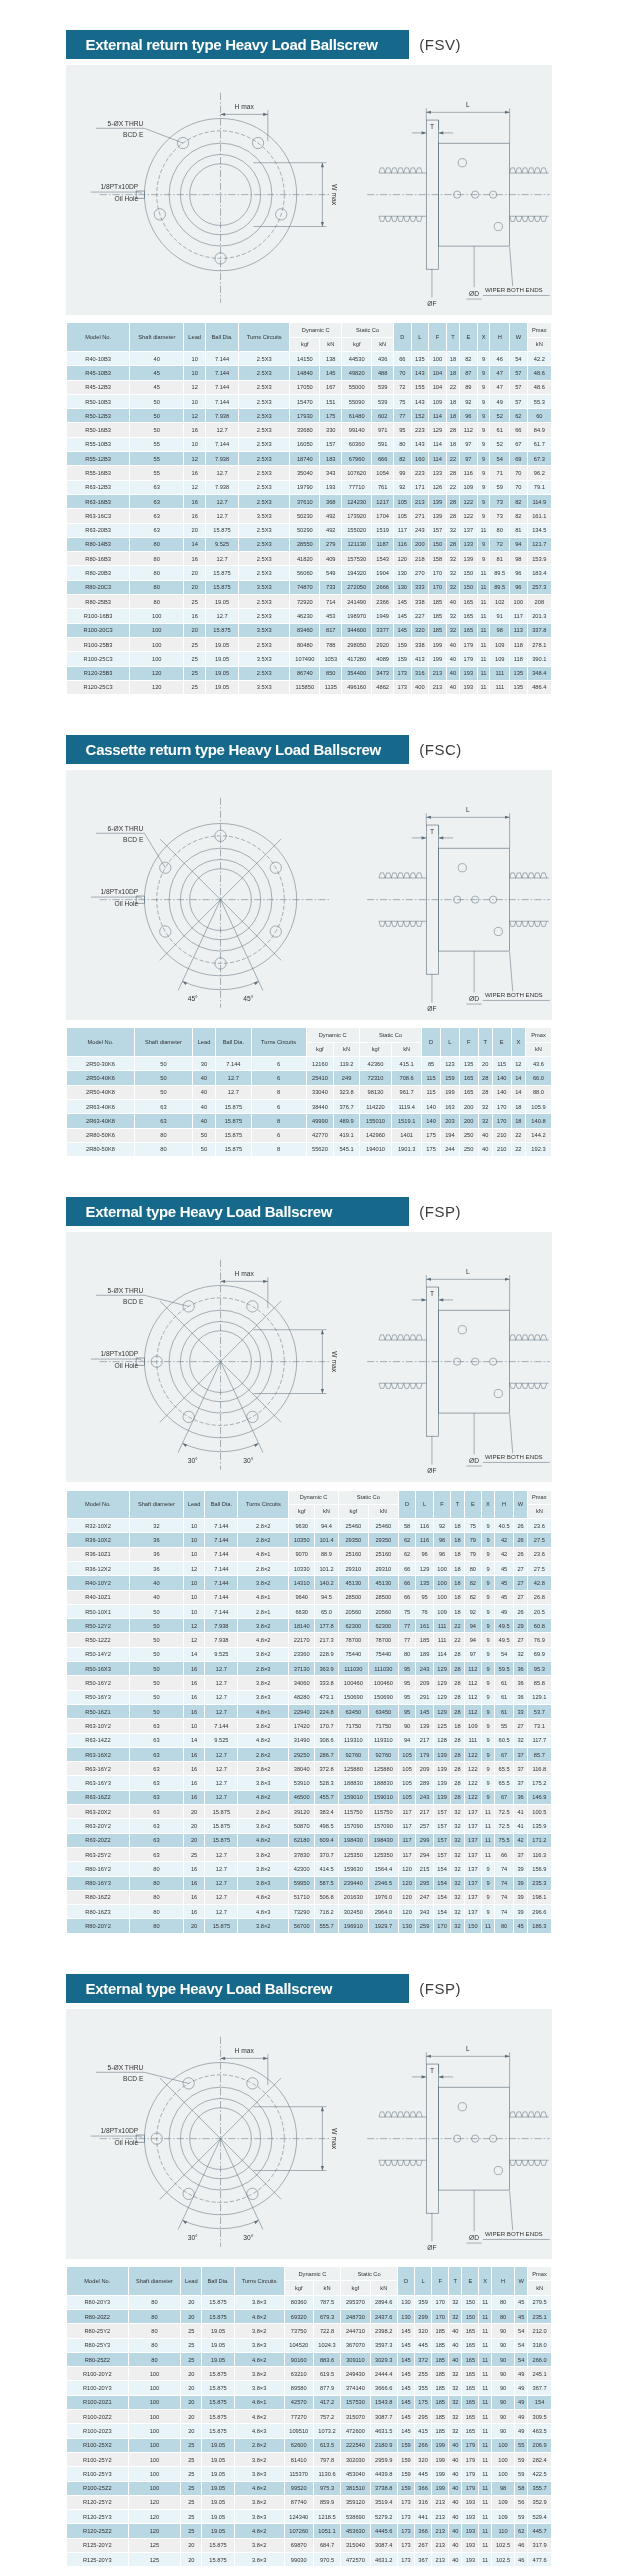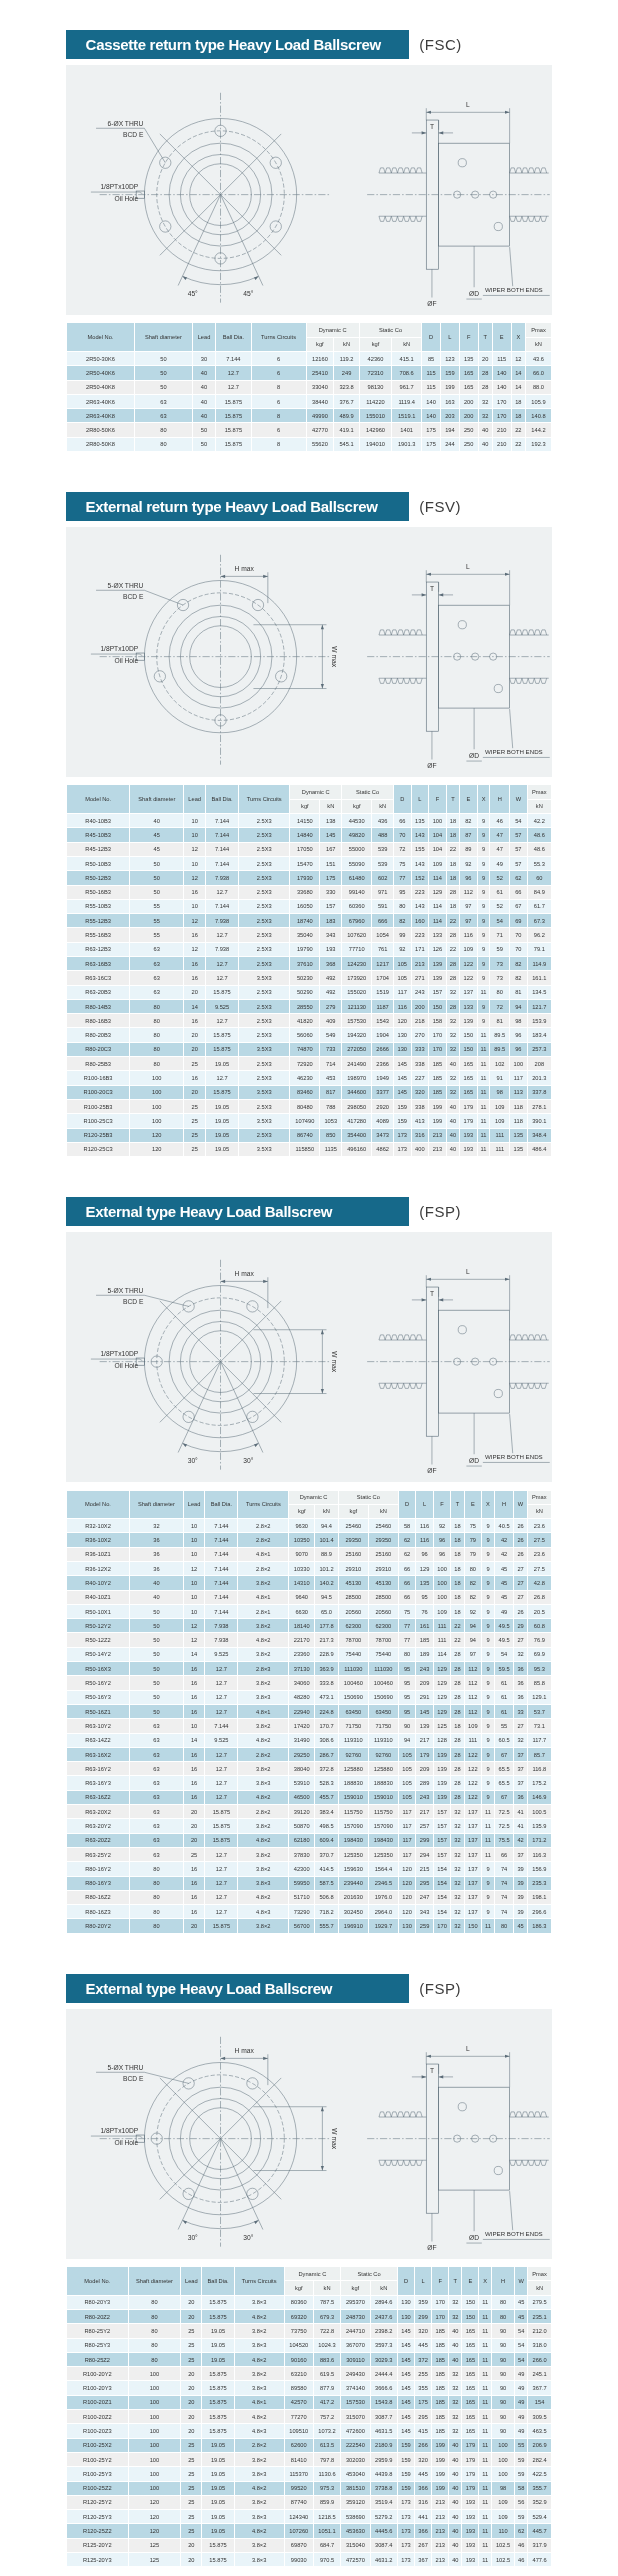--- a/index.html
+++ b/index.html
@@ -56,255 +56,20 @@
   table.spec th.lt{background:var(--headlt,#edf1f1);}
   table.spec td.c0{background:var(--row0,#e9f4f9);}
   table.spec td.c1{background:var(--row1,#b9d8e4);}
   table.spec td.c2{background:var(--row2,#efefef);}
   table.spec td:first-child{min-width:44px;}
 </style>
 </head>
 <body style="--banner: #16698a; --panel: #eef1f2; --headblue: #b9d8e4; --headlt: #edf1f1; --row0: #e9f4f9; --row1: #b9d8e4; --row2: #efefef; --line: #5b6c78;">
 
 <div class="content" id="sections">
-  <div class="section">
-    <div class="banner-row">
-      <div class="banner">
-        <span>Cassette return type Heavy Load Ballscrew</span>
-      </div>
-      <span class="code">(FSC)</span>
-    </div>
-    <div class="drawing-panel">
-      <svg xmlns="http://www.w3.org/2000/svg" viewBox="0 0 944 486">
-          <line x1="65" y1="252" x2="512" y2="252" stroke="#5b6c78" stroke-width="1" fill="none" stroke-dasharray="14 4 3 4"></line>
-          <line x1="300" y1="54" x2="300" y2="462" stroke="#5b6c78" stroke-width="1" fill="none" stroke-dasharray="14 4 3 4"></line>
-          <line x1="182" y1="134" x2="418" y2="370" stroke="#5b6c78" stroke-width="1" fill="none"></line>
-          <line x1="418" y1="134" x2="182" y2="370" stroke="#5b6c78" stroke-width="1" fill="none"></line>
-          <circle cx="300" cy="252" r="148" fill="none" stroke="#5b6c78" stroke-width="1"></circle>
-          <circle cx="300" cy="252" r="124" fill="none" stroke="#5b6c78" stroke-width="1" stroke-dasharray="8 4"></circle>
-          <circle cx="300" cy="252" r="100" fill="none" stroke="#5b6c78" stroke-width="1"></circle>
-          <circle cx="300" cy="252" r="78" fill="none" stroke="#5b6c78" stroke-width="1"></circle>
-          <circle cx="300" cy="252" r="60" fill="none" stroke="#5b6c78" stroke-width="1"></circle>
-          <circle cx="300" cy="128" r="11" fill="none" stroke="#5b6c78" stroke-width="1"></circle>
-          <circle cx="407.38715006927043" cy="190" r="11" fill="none" stroke="#5b6c78" stroke-width="1"></circle>
-          <circle cx="407.38715006927043" cy="314" r="11" fill="none" stroke="#5b6c78" stroke-width="1"></circle>
-          <circle cx="300" cy="376" r="11" fill="none" stroke="#5b6c78" stroke-width="1"></circle>
-          <circle cx="192.6128499307296" cy="314" r="11" fill="none" stroke="#5b6c78" stroke-width="1"></circle>
-          <circle cx="192.61284993072962" cy="190" r="11" fill="none" stroke="#5b6c78" stroke-width="1"></circle>
-          <rect x="136" y="245" width="16" height="14" fill="none" stroke="#5b6c78" stroke-width="1.2"></rect>
-          <text x="150" y="118" fill="#333" font-size="13" text-anchor="end">6-ØX THRU</text>
-          <line x1="58" y1="123" x2="152" y2="123" stroke="#5b6c78" stroke-width="1" fill="none"></line>
-          <text x="150" y="140" fill="#333" font-size="13" text-anchor="end">BCD E</text>
-          <line x1="152" y1="123" x2="192.6128499307296" y2="190" stroke="#5b6c78" stroke-width="1" fill="none"></line>
-          <text x="140" y="242" fill="#333" font-size="13" text-anchor="end">1/8PTx10DP</text>
-          <line x1="48" y1="247" x2="142" y2="247" stroke="#5b6c78" stroke-width="1" fill="none"></line>
-          <text x="140" y="264" fill="#333" font-size="13" text-anchor="end">Oil Hole</text>
-          <line x1="142" y1="247" x2="148" y2="250" stroke="#5b6c78" stroke-width="1" fill="none"></line>
-          <line x1="300" y1="252" x2="217.6" y2="428.7" stroke="#5b6c78" stroke-width="1" fill="none"></line>
-          <line x1="300" y1="252" x2="382.4" y2="428.7" stroke="#5b6c78" stroke-width="1" fill="none"></line>
-          <path d="M 226 410.6 A 175 175 0 0 0 374 410.6" fill="none" stroke="#5b6c78" stroke-width="1"></path>
-          <polygon points="226,410.6 231.79968761436777,418.10757108362947 235.1442927416719,413.12624429828287" fill="#5b6c78"></polygon>
-          <polygon points="374,410.6 364.8557072583281,413.12624429828287 368.20031238563223,418.10757108362947" fill="#5b6c78"></polygon>
-          <text x="246" y="450" fill="#333" font-size="13" text-anchor="middle">45°</text>
-          <text x="354" y="450" fill="#333" font-size="13" text-anchor="middle">45°</text>
-          <line x1="585" y1="252" x2="940" y2="252" stroke="#5b6c78" stroke-width="1" fill="none" stroke-dasharray="14 4 3 4"></line>
-          <rect x="700" y="107" width="24" height="290" fill="none" stroke="#5b6c78" stroke-width="1.2"></rect>
-          <rect x="724" y="152" width="138" height="200" fill="none" stroke="#5b6c78" stroke-width="1.2"></rect>
-          <path d="M608 210 l3 -10 l6 0 l3 10 l3 -10 l6 0 l3 10 l3 -10 l6 0 l3 10 l3 -10 l6 0 l3 10 l3 -10 l6 0 l3 10 l3 -10 l6 0 l3 10 l3 -10 l6 0 l3 10" fill="none" stroke="#5b6c78" stroke-width="1"></path>
-          <path d="M608 294 l3 10 l6 0 l3 -10 l3 10 l6 0 l3 -10 l3 10 l6 0 l3 -10 l3 10 l6 0 l3 -10 l3 10 l6 0 l3 -10 l3 10 l6 0 l3 -10 l3 10 l6 0 l3 -10" fill="none" stroke="#5b6c78" stroke-width="1"></path>
-          <line x1="608" y1="210" x2="700" y2="210" stroke="#5b6c78" stroke-width="1" fill="none"></line>
-          <line x1="608" y1="294" x2="700" y2="294" stroke="#5b6c78" stroke-width="1" fill="none"></line>
-          <path d="M862 210 l3 -10 l6 0 l3 10 l3 -10 l6 0 l3 10 l3 -10 l6 0 l3 10 l3 -10 l6 0 l3 10 l3 -10 l6 0 l3 10 l3 -10 l6 0 l3 10" fill="none" stroke="#5b6c78" stroke-width="1"></path>
-          <path d="M862 294 l3 10 l6 0 l3 -10 l3 10 l6 0 l3 -10 l3 10 l6 0 l3 -10 l3 10 l6 0 l3 -10 l3 10 l6 0 l3 -10 l3 10 l6 0 l3 -10" fill="none" stroke="#5b6c78" stroke-width="1"></path>
-          <line x1="862" y1="210" x2="938" y2="210" stroke="#5b6c78" stroke-width="1" fill="none"></line>
-          <line x1="862" y1="294" x2="938" y2="294" stroke="#5b6c78" stroke-width="1" fill="none"></line>
-          <circle cx="760" cy="252" r="7" fill="none" stroke="#5b6c78" stroke-width="1"></circle>
-          <circle cx="795" cy="252" r="7" fill="none" stroke="#5b6c78" stroke-width="1"></circle>
-          <circle cx="830" cy="252" r="7" fill="none" stroke="#5b6c78" stroke-width="1"></circle>
-          <circle cx="770" cy="190" r="8" fill="none" stroke="#5b6c78" stroke-width="1"></circle>
-          <circle cx="840" cy="314" r="8" fill="none" stroke="#5b6c78" stroke-width="1"></circle>
-          <line x1="700" y1="107" x2="700" y2="84" stroke="#5b6c78" stroke-width="1" fill="none"></line>
-          <line x1="862" y1="152" x2="862" y2="84" stroke="#5b6c78" stroke-width="1" fill="none"></line>
-          <line x1="700" y1="92" x2="862" y2="92" stroke="#5b6c78" stroke-width="1" fill="none"></line>
-          <polygon points="700,92 709,95 709,89" fill="#5b6c78"></polygon>
-          <polygon points="862,92 853,89 853,95" fill="#5b6c78"></polygon>
-          <text x="781" y="82" fill="#333" font-size="13" text-anchor="middle">L</text>
-          <line x1="724" y1="107" x2="724" y2="126" stroke="#5b6c78" stroke-width="1" fill="none"></line>
-          <line x1="672" y1="132" x2="700" y2="132" stroke="#5b6c78" stroke-width="1" fill="none"></line>
-          <line x1="724" y1="132" x2="752" y2="132" stroke="#5b6c78" stroke-width="1" fill="none"></line>
-          <polygon points="700,132 691,129 691,135" fill="#5b6c78"></polygon>
-          <polygon points="724,132 733,135 733,129" fill="#5b6c78"></polygon>
-          <text x="711" y="124" fill="#333" font-size="13" text-anchor="middle">T</text>
-          <line x1="793" y1="352" x2="793" y2="432" stroke="#5b6c78" stroke-width="1" fill="none"></line>
-          <text x="793" y="450" fill="#333" font-size="13" text-anchor="middle">ØD</text>
-          <line x1="778" y1="455" x2="808" y2="455" stroke="#5b6c78" stroke-width="1" fill="none"></line>
-          <line x1="711" y1="397" x2="711" y2="452" stroke="#5b6c78" stroke-width="1" fill="none"></line>
-          <text x="711" y="468" fill="#333" font-size="13" text-anchor="middle">ØF</text>
-          <text x="814" y="442" fill="#333" font-size="12" text-anchor="start">WIPER BOTH ENDS</text>
-          <line x1="810" y1="448" x2="940" y2="448" stroke="#5b6c78" stroke-width="1" fill="none"></line>
-          <line x1="868" y1="430" x2="862" y2="354" stroke="#5b6c78" stroke-width="1" fill="none"></line>
-        </svg>
-    </div>
-    <table class="spec">
-        <thead>
-          <tr>
-            <th class="blue" rowspan="2">Model No.</th>
-            <th class="blue" rowspan="2">Shaft diameter</th>
-            <th class="blue" rowspan="2">Lead</th>
-            <th class="blue" rowspan="2">Ball Dia.</th>
-            <th class="blue" rowspan="2">Turns Circuits</th>
-            <th class="lt" colspan="2">Dynamic C</th>
-            <th class="lt" colspan="2">Static Co</th>
-            <th class="blue" rowspan="2">D</th>
-            <th class="blue" rowspan="2">L</th>
-            <th class="blue" rowspan="2">F</th>
-            <th class="blue" rowspan="2">T</th>
-            <th class="blue" rowspan="2">E</th>
-            <th class="blue" rowspan="2">X</th>
-            <th class="lt">Pmax</th>
-          </tr>
-          <tr>
-            <th class="lt">kgf</th>
-            <th class="lt">kN</th>
-            <th class="lt">kgf</th>
-            <th class="lt">kN</th>
-            <th class="lt">kN</th>
-          </tr>
-        </thead>
-        <tbody>
-          <tr>
-            <td class="c0">2R50-30K6</td>
-            <td class="c0">50</td>
-            <td class="c0">30</td>
-            <td class="c0">7.144</td>
-            <td class="c0">6</td>
-            <td class="c0">12160</td>
-            <td class="c0">119.2</td>
-            <td class="c0">42360</td>
-            <td class="c0">415.1</td>
-            <td class="c0">85</td>
-            <td class="c0">123</td>
-            <td class="c0">135</td>
-            <td class="c0">20</td>
-            <td class="c0">115</td>
-            <td class="c0">12</td>
-            <td class="c0">43.6</td>
-          </tr>
-          <tr>
-            <td class="c1">2R50-40K6</td>
-            <td class="c1">50</td>
-            <td class="c1">40</td>
-            <td class="c1">12.7</td>
-            <td class="c1">6</td>
-            <td class="c1">25410</td>
-            <td class="c1">249</td>
-            <td class="c1">72310</td>
-            <td class="c1">708.6</td>
-            <td class="c1">115</td>
-            <td class="c1">159</td>
-            <td class="c1">165</td>
-            <td class="c1">28</td>
-            <td class="c1">140</td>
-            <td class="c1">14</td>
-            <td class="c1">66.0</td>
-          </tr>
-          <tr>
-            <td class="c2">2R50-40K8</td>
-            <td class="c2">50</td>
-            <td class="c2">40</td>
-            <td class="c2">12.7</td>
-            <td class="c2">8</td>
-            <td class="c2">33040</td>
-            <td class="c2">323.8</td>
-            <td class="c2">98130</td>
-            <td class="c2">961.7</td>
-            <td class="c2">115</td>
-            <td class="c2">199</td>
-            <td class="c2">165</td>
-            <td class="c2">28</td>
-            <td class="c2">140</td>
-            <td class="c2">14</td>
-            <td class="c2">88.0</td>
-          </tr>
-          <tr>
-            <td class="c0">2R63-40K6</td>
-            <td class="c0">63</td>
-            <td class="c0">40</td>
-            <td class="c0">15.875</td>
-            <td class="c0">6</td>
-            <td class="c0">38440</td>
-            <td class="c0">376.7</td>
-            <td class="c0">114220</td>
-            <td class="c0">1119.4</td>
-            <td class="c0">140</td>
-            <td class="c0">163</td>
-            <td class="c0">200</td>
-            <td class="c0">32</td>
-            <td class="c0">170</td>
-            <td class="c0">18</td>
-            <td class="c0">105.9</td>
-          </tr>
-          <tr>
-            <td class="c1">2R63-40K8</td>
-            <td class="c1">63</td>
-            <td class="c1">40</td>
-            <td class="c1">15.875</td>
-            <td class="c1">8</td>
-            <td class="c1">49990</td>
-            <td class="c1">489.9</td>
-            <td class="c1">155010</td>
-            <td class="c1">1519.1</td>
-            <td class="c1">140</td>
-            <td class="c1">203</td>
-            <td class="c1">200</td>
-            <td class="c1">32</td>
-            <td class="c1">170</td>
-            <td class="c1">18</td>
-            <td class="c1">140.8</td>
-          </tr>
-          <tr>
-            <td class="c2">2R80-50K6</td>
-            <td class="c2">80</td>
-            <td class="c2">50</td>
-            <td class="c2">15.875</td>
-            <td class="c2">6</td>
-            <td class="c2">42770</td>
-            <td class="c2">419.1</td>
-            <td class="c2">142960</td>
-            <td class="c2">1401</td>
-            <td class="c2">175</td>
-            <td class="c2">194</td>
-            <td class="c2">250</td>
-            <td class="c2">40</td>
-            <td class="c2">210</td>
-            <td class="c2">22</td>
-            <td class="c2">144.2</td>
-          </tr>
-          <tr>
-            <td class="c0">2R80-50K8</td>
-            <td class="c0">80</td>
-            <td class="c0">50</td>
-            <td class="c0">15.875</td>
-            <td class="c0">8</td>
-            <td class="c0">55620</td>
-            <td class="c0">545.1</td>
-            <td class="c0">194010</td>
-            <td class="c0">1901.3</td>
-            <td class="c0">175</td>
-            <td class="c0">244</td>
-            <td class="c0">250</td>
-            <td class="c0">40</td>
-            <td class="c0">210</td>
-            <td class="c0">22</td>
-            <td class="c0">192.3</td>
-          </tr>
-        </tbody>
-      </table>
-  </div>
-
   <div class="section">
     <div class="banner-row">
       <div class="banner">
         <span>External return type Heavy Load Ballscrew</span>
       </div>
       <span class="code">(FSV)</span>
     </div>
     <div class="drawing-panel">
       <svg xmlns="http://www.w3.org/2000/svg" viewBox="0 0 944 486">
           <line x1="65" y1="252" x2="512" y2="252" stroke="#5b6c78" stroke-width="1" fill="none" stroke-dasharray="14 4 3 4"></line>
@@ -878,20 +643,255 @@
             <td class="c2">4862</td>
             <td class="c2">173</td>
             <td class="c2">400</td>
             <td class="c2">213</td>
             <td class="c2">40</td>
             <td class="c2">193</td>
             <td class="c2">11</td>
             <td class="c2">111</td>
             <td class="c2">135</td>
             <td class="c2">486.4</td>
+          </tr>
+        </tbody>
+      </table>
+  </div>
+
+  <div class="section">
+    <div class="banner-row">
+      <div class="banner">
+        <span>Cassette return type Heavy Load Ballscrew</span>
+      </div>
+      <span class="code">(FSC)</span>
+    </div>
+    <div class="drawing-panel">
+      <svg xmlns="http://www.w3.org/2000/svg" viewBox="0 0 944 486">
+          <line x1="65" y1="252" x2="512" y2="252" stroke="#5b6c78" stroke-width="1" fill="none" stroke-dasharray="14 4 3 4"></line>
+          <line x1="300" y1="54" x2="300" y2="462" stroke="#5b6c78" stroke-width="1" fill="none" stroke-dasharray="14 4 3 4"></line>
+          <line x1="182" y1="134" x2="418" y2="370" stroke="#5b6c78" stroke-width="1" fill="none"></line>
+          <line x1="418" y1="134" x2="182" y2="370" stroke="#5b6c78" stroke-width="1" fill="none"></line>
+          <circle cx="300" cy="252" r="148" fill="none" stroke="#5b6c78" stroke-width="1"></circle>
+          <circle cx="300" cy="252" r="124" fill="none" stroke="#5b6c78" stroke-width="1" stroke-dasharray="8 4"></circle>
+          <circle cx="300" cy="252" r="100" fill="none" stroke="#5b6c78" stroke-width="1"></circle>
+          <circle cx="300" cy="252" r="78" fill="none" stroke="#5b6c78" stroke-width="1"></circle>
+          <circle cx="300" cy="252" r="60" fill="none" stroke="#5b6c78" stroke-width="1"></circle>
+          <circle cx="300" cy="128" r="11" fill="none" stroke="#5b6c78" stroke-width="1"></circle>
+          <circle cx="407.38715006927043" cy="190" r="11" fill="none" stroke="#5b6c78" stroke-width="1"></circle>
+          <circle cx="407.38715006927043" cy="314" r="11" fill="none" stroke="#5b6c78" stroke-width="1"></circle>
+          <circle cx="300" cy="376" r="11" fill="none" stroke="#5b6c78" stroke-width="1"></circle>
+          <circle cx="192.6128499307296" cy="314" r="11" fill="none" stroke="#5b6c78" stroke-width="1"></circle>
+          <circle cx="192.61284993072962" cy="190" r="11" fill="none" stroke="#5b6c78" stroke-width="1"></circle>
+          <rect x="136" y="245" width="16" height="14" fill="none" stroke="#5b6c78" stroke-width="1.2"></rect>
+          <text x="150" y="118" fill="#333" font-size="13" text-anchor="end">6-ØX THRU</text>
+          <line x1="58" y1="123" x2="152" y2="123" stroke="#5b6c78" stroke-width="1" fill="none"></line>
+          <text x="150" y="140" fill="#333" font-size="13" text-anchor="end">BCD E</text>
+          <line x1="152" y1="123" x2="192.6128499307296" y2="190" stroke="#5b6c78" stroke-width="1" fill="none"></line>
+          <text x="140" y="242" fill="#333" font-size="13" text-anchor="end">1/8PTx10DP</text>
+          <line x1="48" y1="247" x2="142" y2="247" stroke="#5b6c78" stroke-width="1" fill="none"></line>
+          <text x="140" y="264" fill="#333" font-size="13" text-anchor="end">Oil Hole</text>
+          <line x1="142" y1="247" x2="148" y2="250" stroke="#5b6c78" stroke-width="1" fill="none"></line>
+          <line x1="300" y1="252" x2="217.6" y2="428.7" stroke="#5b6c78" stroke-width="1" fill="none"></line>
+          <line x1="300" y1="252" x2="382.4" y2="428.7" stroke="#5b6c78" stroke-width="1" fill="none"></line>
+          <path d="M 226 410.6 A 175 175 0 0 0 374 410.6" fill="none" stroke="#5b6c78" stroke-width="1"></path>
+          <polygon points="226,410.6 231.79968761436777,418.10757108362947 235.1442927416719,413.12624429828287" fill="#5b6c78"></polygon>
+          <polygon points="374,410.6 364.8557072583281,413.12624429828287 368.20031238563223,418.10757108362947" fill="#5b6c78"></polygon>
+          <text x="246" y="450" fill="#333" font-size="13" text-anchor="middle">45°</text>
+          <text x="354" y="450" fill="#333" font-size="13" text-anchor="middle">45°</text>
+          <line x1="585" y1="252" x2="940" y2="252" stroke="#5b6c78" stroke-width="1" fill="none" stroke-dasharray="14 4 3 4"></line>
+          <rect x="700" y="107" width="24" height="290" fill="none" stroke="#5b6c78" stroke-width="1.2"></rect>
+          <rect x="724" y="152" width="138" height="200" fill="none" stroke="#5b6c78" stroke-width="1.2"></rect>
+          <path d="M608 210 l3 -10 l6 0 l3 10 l3 -10 l6 0 l3 10 l3 -10 l6 0 l3 10 l3 -10 l6 0 l3 10 l3 -10 l6 0 l3 10 l3 -10 l6 0 l3 10 l3 -10 l6 0 l3 10" fill="none" stroke="#5b6c78" stroke-width="1"></path>
+          <path d="M608 294 l3 10 l6 0 l3 -10 l3 10 l6 0 l3 -10 l3 10 l6 0 l3 -10 l3 10 l6 0 l3 -10 l3 10 l6 0 l3 -10 l3 10 l6 0 l3 -10 l3 10 l6 0 l3 -10" fill="none" stroke="#5b6c78" stroke-width="1"></path>
+          <line x1="608" y1="210" x2="700" y2="210" stroke="#5b6c78" stroke-width="1" fill="none"></line>
+          <line x1="608" y1="294" x2="700" y2="294" stroke="#5b6c78" stroke-width="1" fill="none"></line>
+          <path d="M862 210 l3 -10 l6 0 l3 10 l3 -10 l6 0 l3 10 l3 -10 l6 0 l3 10 l3 -10 l6 0 l3 10 l3 -10 l6 0 l3 10 l3 -10 l6 0 l3 10" fill="none" stroke="#5b6c78" stroke-width="1"></path>
+          <path d="M862 294 l3 10 l6 0 l3 -10 l3 10 l6 0 l3 -10 l3 10 l6 0 l3 -10 l3 10 l6 0 l3 -10 l3 10 l6 0 l3 -10 l3 10 l6 0 l3 -10" fill="none" stroke="#5b6c78" stroke-width="1"></path>
+          <line x1="862" y1="210" x2="938" y2="210" stroke="#5b6c78" stroke-width="1" fill="none"></line>
+          <line x1="862" y1="294" x2="938" y2="294" stroke="#5b6c78" stroke-width="1" fill="none"></line>
+          <circle cx="760" cy="252" r="7" fill="none" stroke="#5b6c78" stroke-width="1"></circle>
+          <circle cx="795" cy="252" r="7" fill="none" stroke="#5b6c78" stroke-width="1"></circle>
+          <circle cx="830" cy="252" r="7" fill="none" stroke="#5b6c78" stroke-width="1"></circle>
+          <circle cx="770" cy="190" r="8" fill="none" stroke="#5b6c78" stroke-width="1"></circle>
+          <circle cx="840" cy="314" r="8" fill="none" stroke="#5b6c78" stroke-width="1"></circle>
+          <line x1="700" y1="107" x2="700" y2="84" stroke="#5b6c78" stroke-width="1" fill="none"></line>
+          <line x1="862" y1="152" x2="862" y2="84" stroke="#5b6c78" stroke-width="1" fill="none"></line>
+          <line x1="700" y1="92" x2="862" y2="92" stroke="#5b6c78" stroke-width="1" fill="none"></line>
+          <polygon points="700,92 709,95 709,89" fill="#5b6c78"></polygon>
+          <polygon points="862,92 853,89 853,95" fill="#5b6c78"></polygon>
+          <text x="781" y="82" fill="#333" font-size="13" text-anchor="middle">L</text>
+          <line x1="724" y1="107" x2="724" y2="126" stroke="#5b6c78" stroke-width="1" fill="none"></line>
+          <line x1="672" y1="132" x2="700" y2="132" stroke="#5b6c78" stroke-width="1" fill="none"></line>
+          <line x1="724" y1="132" x2="752" y2="132" stroke="#5b6c78" stroke-width="1" fill="none"></line>
+          <polygon points="700,132 691,129 691,135" fill="#5b6c78"></polygon>
+          <polygon points="724,132 733,135 733,129" fill="#5b6c78"></polygon>
+          <text x="711" y="124" fill="#333" font-size="13" text-anchor="middle">T</text>
+          <line x1="793" y1="352" x2="793" y2="432" stroke="#5b6c78" stroke-width="1" fill="none"></line>
+          <text x="793" y="450" fill="#333" font-size="13" text-anchor="middle">ØD</text>
+          <line x1="778" y1="455" x2="808" y2="455" stroke="#5b6c78" stroke-width="1" fill="none"></line>
+          <line x1="711" y1="397" x2="711" y2="452" stroke="#5b6c78" stroke-width="1" fill="none"></line>
+          <text x="711" y="468" fill="#333" font-size="13" text-anchor="middle">ØF</text>
+          <text x="814" y="442" fill="#333" font-size="12" text-anchor="start">WIPER BOTH ENDS</text>
+          <line x1="810" y1="448" x2="940" y2="448" stroke="#5b6c78" stroke-width="1" fill="none"></line>
+          <line x1="868" y1="430" x2="862" y2="354" stroke="#5b6c78" stroke-width="1" fill="none"></line>
+        </svg>
+    </div>
+    <table class="spec">
+        <thead>
+          <tr>
+            <th class="blue" rowspan="2">Model No.</th>
+            <th class="blue" rowspan="2">Shaft diameter</th>
+            <th class="blue" rowspan="2">Lead</th>
+            <th class="blue" rowspan="2">Ball Dia.</th>
+            <th class="blue" rowspan="2">Turns Circuits</th>
+            <th class="lt" colspan="2">Dynamic C</th>
+            <th class="lt" colspan="2">Static Co</th>
+            <th class="blue" rowspan="2">D</th>
+            <th class="blue" rowspan="2">L</th>
+            <th class="blue" rowspan="2">F</th>
+            <th class="blue" rowspan="2">T</th>
+            <th class="blue" rowspan="2">E</th>
+            <th class="blue" rowspan="2">X</th>
+            <th class="lt">Pmax</th>
+          </tr>
+          <tr>
+            <th class="lt">kgf</th>
+            <th class="lt">kN</th>
+            <th class="lt">kgf</th>
+            <th class="lt">kN</th>
+            <th class="lt">kN</th>
+          </tr>
+        </thead>
+        <tbody>
+          <tr>
+            <td class="c0">2R50-30K6</td>
+            <td class="c0">50</td>
+            <td class="c0">30</td>
+            <td class="c0">7.144</td>
+            <td class="c0">6</td>
+            <td class="c0">12160</td>
+            <td class="c0">119.2</td>
+            <td class="c0">42360</td>
+            <td class="c0">415.1</td>
+            <td class="c0">85</td>
+            <td class="c0">123</td>
+            <td class="c0">135</td>
+            <td class="c0">20</td>
+            <td class="c0">115</td>
+            <td class="c0">12</td>
+            <td class="c0">43.6</td>
+          </tr>
+          <tr>
+            <td class="c1">2R50-40K6</td>
+            <td class="c1">50</td>
+            <td class="c1">40</td>
+            <td class="c1">12.7</td>
+            <td class="c1">6</td>
+            <td class="c1">25410</td>
+            <td class="c1">249</td>
+            <td class="c1">72310</td>
+            <td class="c1">708.6</td>
+            <td class="c1">115</td>
+            <td class="c1">159</td>
+            <td class="c1">165</td>
+            <td class="c1">28</td>
+            <td class="c1">140</td>
+            <td class="c1">14</td>
+            <td class="c1">66.0</td>
+          </tr>
+          <tr>
+            <td class="c2">2R50-40K8</td>
+            <td class="c2">50</td>
+            <td class="c2">40</td>
+            <td class="c2">12.7</td>
+            <td class="c2">8</td>
+            <td class="c2">33040</td>
+            <td class="c2">323.8</td>
+            <td class="c2">98130</td>
+            <td class="c2">961.7</td>
+            <td class="c2">115</td>
+            <td class="c2">199</td>
+            <td class="c2">165</td>
+            <td class="c2">28</td>
+            <td class="c2">140</td>
+            <td class="c2">14</td>
+            <td class="c2">88.0</td>
+          </tr>
+          <tr>
+            <td class="c0">2R63-40K6</td>
+            <td class="c0">63</td>
+            <td class="c0">40</td>
+            <td class="c0">15.875</td>
+            <td class="c0">6</td>
+            <td class="c0">38440</td>
+            <td class="c0">376.7</td>
+            <td class="c0">114220</td>
+            <td class="c0">1119.4</td>
+            <td class="c0">140</td>
+            <td class="c0">163</td>
+            <td class="c0">200</td>
+            <td class="c0">32</td>
+            <td class="c0">170</td>
+            <td class="c0">18</td>
+            <td class="c0">105.9</td>
+          </tr>
+          <tr>
+            <td class="c1">2R63-40K8</td>
+            <td class="c1">63</td>
+            <td class="c1">40</td>
+            <td class="c1">15.875</td>
+            <td class="c1">8</td>
+            <td class="c1">49990</td>
+            <td class="c1">489.9</td>
+            <td class="c1">155010</td>
+            <td class="c1">1519.1</td>
+            <td class="c1">140</td>
+            <td class="c1">203</td>
+            <td class="c1">200</td>
+            <td class="c1">32</td>
+            <td class="c1">170</td>
+            <td class="c1">18</td>
+            <td class="c1">140.8</td>
+          </tr>
+          <tr>
+            <td class="c2">2R80-50K6</td>
+            <td class="c2">80</td>
+            <td class="c2">50</td>
+            <td class="c2">15.875</td>
+            <td class="c2">6</td>
+            <td class="c2">42770</td>
+            <td class="c2">419.1</td>
+            <td class="c2">142960</td>
+            <td class="c2">1401</td>
+            <td class="c2">175</td>
+            <td class="c2">194</td>
+            <td class="c2">250</td>
+            <td class="c2">40</td>
+            <td class="c2">210</td>
+            <td class="c2">22</td>
+            <td class="c2">144.2</td>
+          </tr>
+          <tr>
+            <td class="c0">2R80-50K8</td>
+            <td class="c0">80</td>
+            <td class="c0">50</td>
+            <td class="c0">15.875</td>
+            <td class="c0">8</td>
+            <td class="c0">55620</td>
+            <td class="c0">545.1</td>
+            <td class="c0">194010</td>
+            <td class="c0">1901.3</td>
+            <td class="c0">175</td>
+            <td class="c0">244</td>
+            <td class="c0">250</td>
+            <td class="c0">40</td>
+            <td class="c0">210</td>
+            <td class="c0">22</td>
+            <td class="c0">192.3</td>
           </tr>
         </tbody>
       </table>
   </div>
 
   <div class="section">
     <div class="banner-row">
       <div class="banner">
         <span>External type Heavy Load Ballscrew</span>
       </div>

